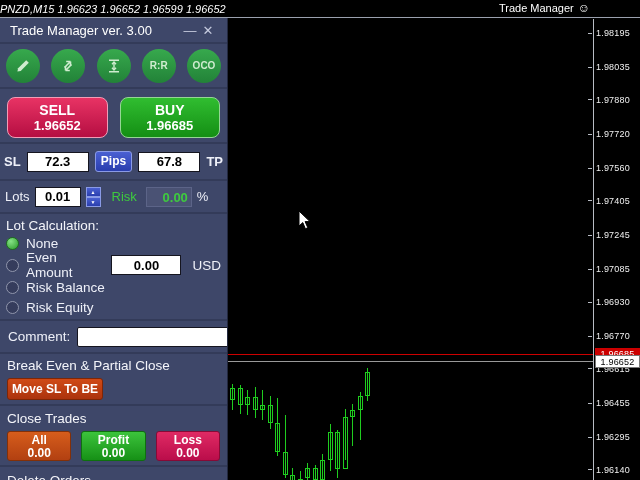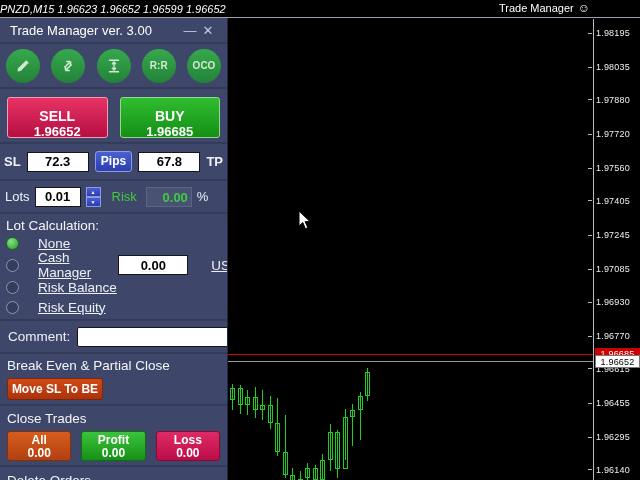--- a/index.html
+++ b/index.html
@@ -46,22 +46,22 @@
   .winbtn { width:18px; text-align:center; color:#c5cade; font-size:13px; cursor:default; }
   .icon-row { height:45px; display:flex; align-items:center; justify-content:space-between; padding:0 6px; }
   .icon-btn {
     width:34px; height:34px; border-radius:50%;
     background:linear-gradient(180deg,#37a94d,#228238);
     display:flex; align-items:center; justify-content:center;
     color:#cfeccf; font-weight:bold; font-size:10px;
   }
   .trade-row { display:flex; gap:12px; padding:8px 7px 4px; height:55px; }
   .bigbtn {
-    flex:1; border-radius:3px; color:#fff; font-weight:bold; text-align:center;
-    padding-top:10px; font-size:14px; line-height:16px;
+    flex:1; border-radius:8px; color:#fff; font-weight:bold; text-align:center;
+    padding-top:4px; font-size:14px; line-height:16px;
   }
   .bigbtn .p { font-size:13px; }
   .btn-sell { background:linear-gradient(180deg,#e83364,#b50e42); border:1px solid #f29cb6; }
   .btn-buy  { background:linear-gradient(180deg,#30bd30,#148f14); border:1px solid #95d695; }
   .sltp-row { display:flex; align-items:center; gap:6px; padding:0 4px; height:37px; font-size:13px; font-weight:bold; }
   .inp {
     background:#fff; color:#000; border:1px solid #15151f; height:20px;
     font-family:"Liberation Sans",sans-serif; font-size:13px; font-weight:bold; text-align:center; padding:0 3px;
   }
   .inp-sl, .inp-tp { width:62px; }
@@ -76,21 +76,21 @@
     flex:1; background:linear-gradient(180deg,#4a60d2,#2a3eae); border:1px solid #8a9ae6;
     color:#fff; font-size:5px; line-height:8px; text-align:center;
   }
   .risk-lab { color:#3ecb3e; margin-left:6px; }
   .risk-val {
     width:46px; height:20px; background:#4a5274; border:1px solid #5c6488; color:#3ecb3e;
     font-size:13px; font-weight:bold; text-align:right; padding:2px 3px 0 0; margin-left:4px;
   }
   .lotcalc { padding:4px 6px 2px; font-size:13.5px; }
   .sec-header { font-size:13.5px; color:#f4f5fa; }
-  .radio-row { display:flex; align-items:center; gap:19px; height:20px;text-decoration:underline; }
+  .radio-row { display:flex; align-items:center; gap:7px; height:20px; }
   .radio-row.cash { height:24px; }
   .radio { width:13px; height:13px; border-radius:50%; flex:0 0 13px; }
   .radio.sel { background:radial-gradient(circle at 35% 30%,#86e286,#2a9a2a); border:1px solid #1c6e1c; }
   .radio.unsel { background:#353c5c; border:1px solid #9096ac; }
   .inp-cash { width:70px; margin-left:8px; }
   .unit { margin-left:4px; }
   .comment-row { display:flex; align-items:center; gap:7px; padding:0 8px; height:33px; font-size:13.5px; }
   .inp-comment { flex:1; border-radius:2px; text-align:left; }
   .breakeven { padding:4px 7px 0; height:52px; }
   .be-btns { display:flex; gap:16px; margin-top:5px; }
@@ -300,21 +300,21 @@
     </div>
 
     <div class="lotcalc sec">
       <div class="sec-header">Lot Calculation:</div>
       <div class="radio-row">
         <span class="radio sel"></span>
         <span>None</span>
       </div>
       <div class="radio-row cash">
         <span class="radio unsel"></span>
-        <span>Cash Manager</span>
+        <span>Even Amount</span>
         <input class="inp inp-cash" value="0.00" style="">
         <span class="unit">USD</span>
       </div>
       <div class="radio-row">
         <span class="radio unsel"></span>
         <span>Risk Balance</span>
       </div>
       <div class="radio-row">
         <span class="radio unsel"></span>
         <span>Risk Equity</span>

